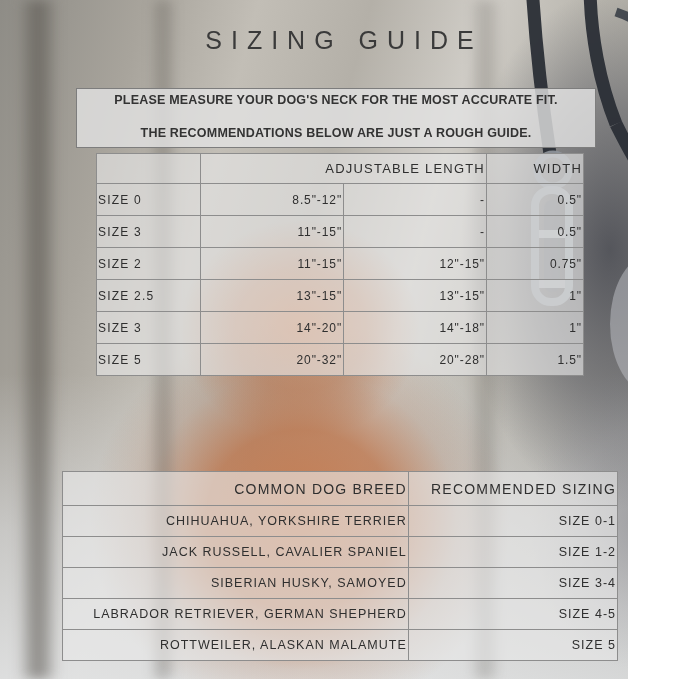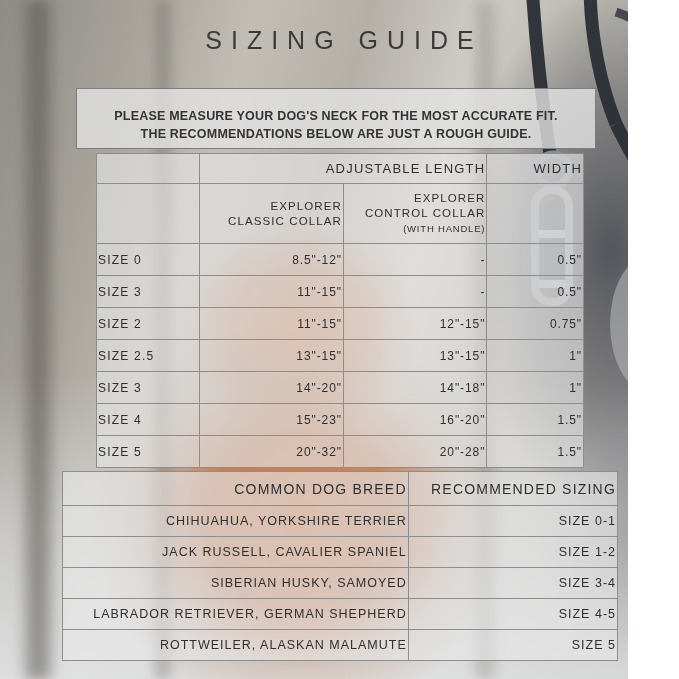--- a/index.html
+++ b/index.html
@@ -61,37 +61,37 @@
     font-weight: 400;
     text-indent: 9px;
   }
   .notice {
     position: absolute;
     left: 76px;
     top: 88px;
     width: 520px;
     border: 1px solid #7d7d7d;
     background: rgba(226,226,226,0.80);
-    padding: 20px 8px 7px 8px;
+    padding: 4px 8px 7px 8px;
     box-sizing: border-box;
     text-align: center;
     color: #333;
   }
   .notice .l1 {
     font-size: 12.5px;
     font-weight: bold;
     letter-spacing: 0.2px;
     white-space: nowrap;
   }
   .notice .l2 {
     font-size: 12.5px;
     font-weight: bold;
     letter-spacing: 0.2px;
     white-space: nowrap;
-    margin-top: 4px;
+    margin-top: 19px;
   }
   table {
     border-collapse: collapse;
     position: absolute;
     background: rgba(232,232,232,0.62);
   }
   table td, table th {
     border: 1px solid #8d8d8d;
     font-weight: normal;
     color: #2f2f2f;
@@ -190,33 +190,20 @@
     <div class="l2">THE RECOMMENDATIONS BELOW ARE JUST A ROUGH GUIDE.</div>
   </div>
 
   <table id="size-table">
     <thead>
       <tr class="h-top">
         <td class="c1"></td>
         <td class="c2" colspan="2">ADJUSTABLE LENGTH</td>
         <td class="c4">WIDTH</td>
       </tr>
-      <tr class="h-sub">
-        <td class="c1"></td>
-        <td class="c2">
-          <div>EXPLORER</div>
-          <div>CLASSIC COLLAR</div>
-        </td>
-        <td class="c3">
-          <div>EXPLORER</div>
-          <div>CONTROL COLLAR</div>
-          <div class="small">(WITH HANDLE)</div>
-        </td>
-        <td class="c4"></td>
-      </tr>
     </thead>
     <tbody>
         <tr>
           <td class="c1 lbl">SIZE 0</td>
           <td class="c2">8.5"-12"</td>
           <td class="c3">-</td>
           <td class="c4">0.5"</td>
         </tr>
         <tr>
           <td class="c1 lbl">SIZE 3</td>
@@ -234,26 +221,20 @@
           <td class="c1 lbl">SIZE 2.5</td>
           <td class="c2">13"-15"</td>
           <td class="c3">13"-15"</td>
           <td class="c4">1"</td>
         </tr>
         <tr>
           <td class="c1 lbl">SIZE 3</td>
           <td class="c2">14"-20"</td>
           <td class="c3">14"-18"</td>
           <td class="c4">1"</td>
-        </tr>
-        <tr>
-          <td class="c1 lbl">SIZE 4</td>
-          <td class="c2">15"-23"</td>
-          <td class="c3">16"-20"</td>
-          <td class="c4">1.5"</td>
         </tr>
         <tr>
           <td class="c1 lbl">SIZE 5</td>
           <td class="c2">20"-32"</td>
           <td class="c3">20"-28"</td>
           <td class="c4">1.5"</td>
         </tr>
       </tbody>
   </table>
 

